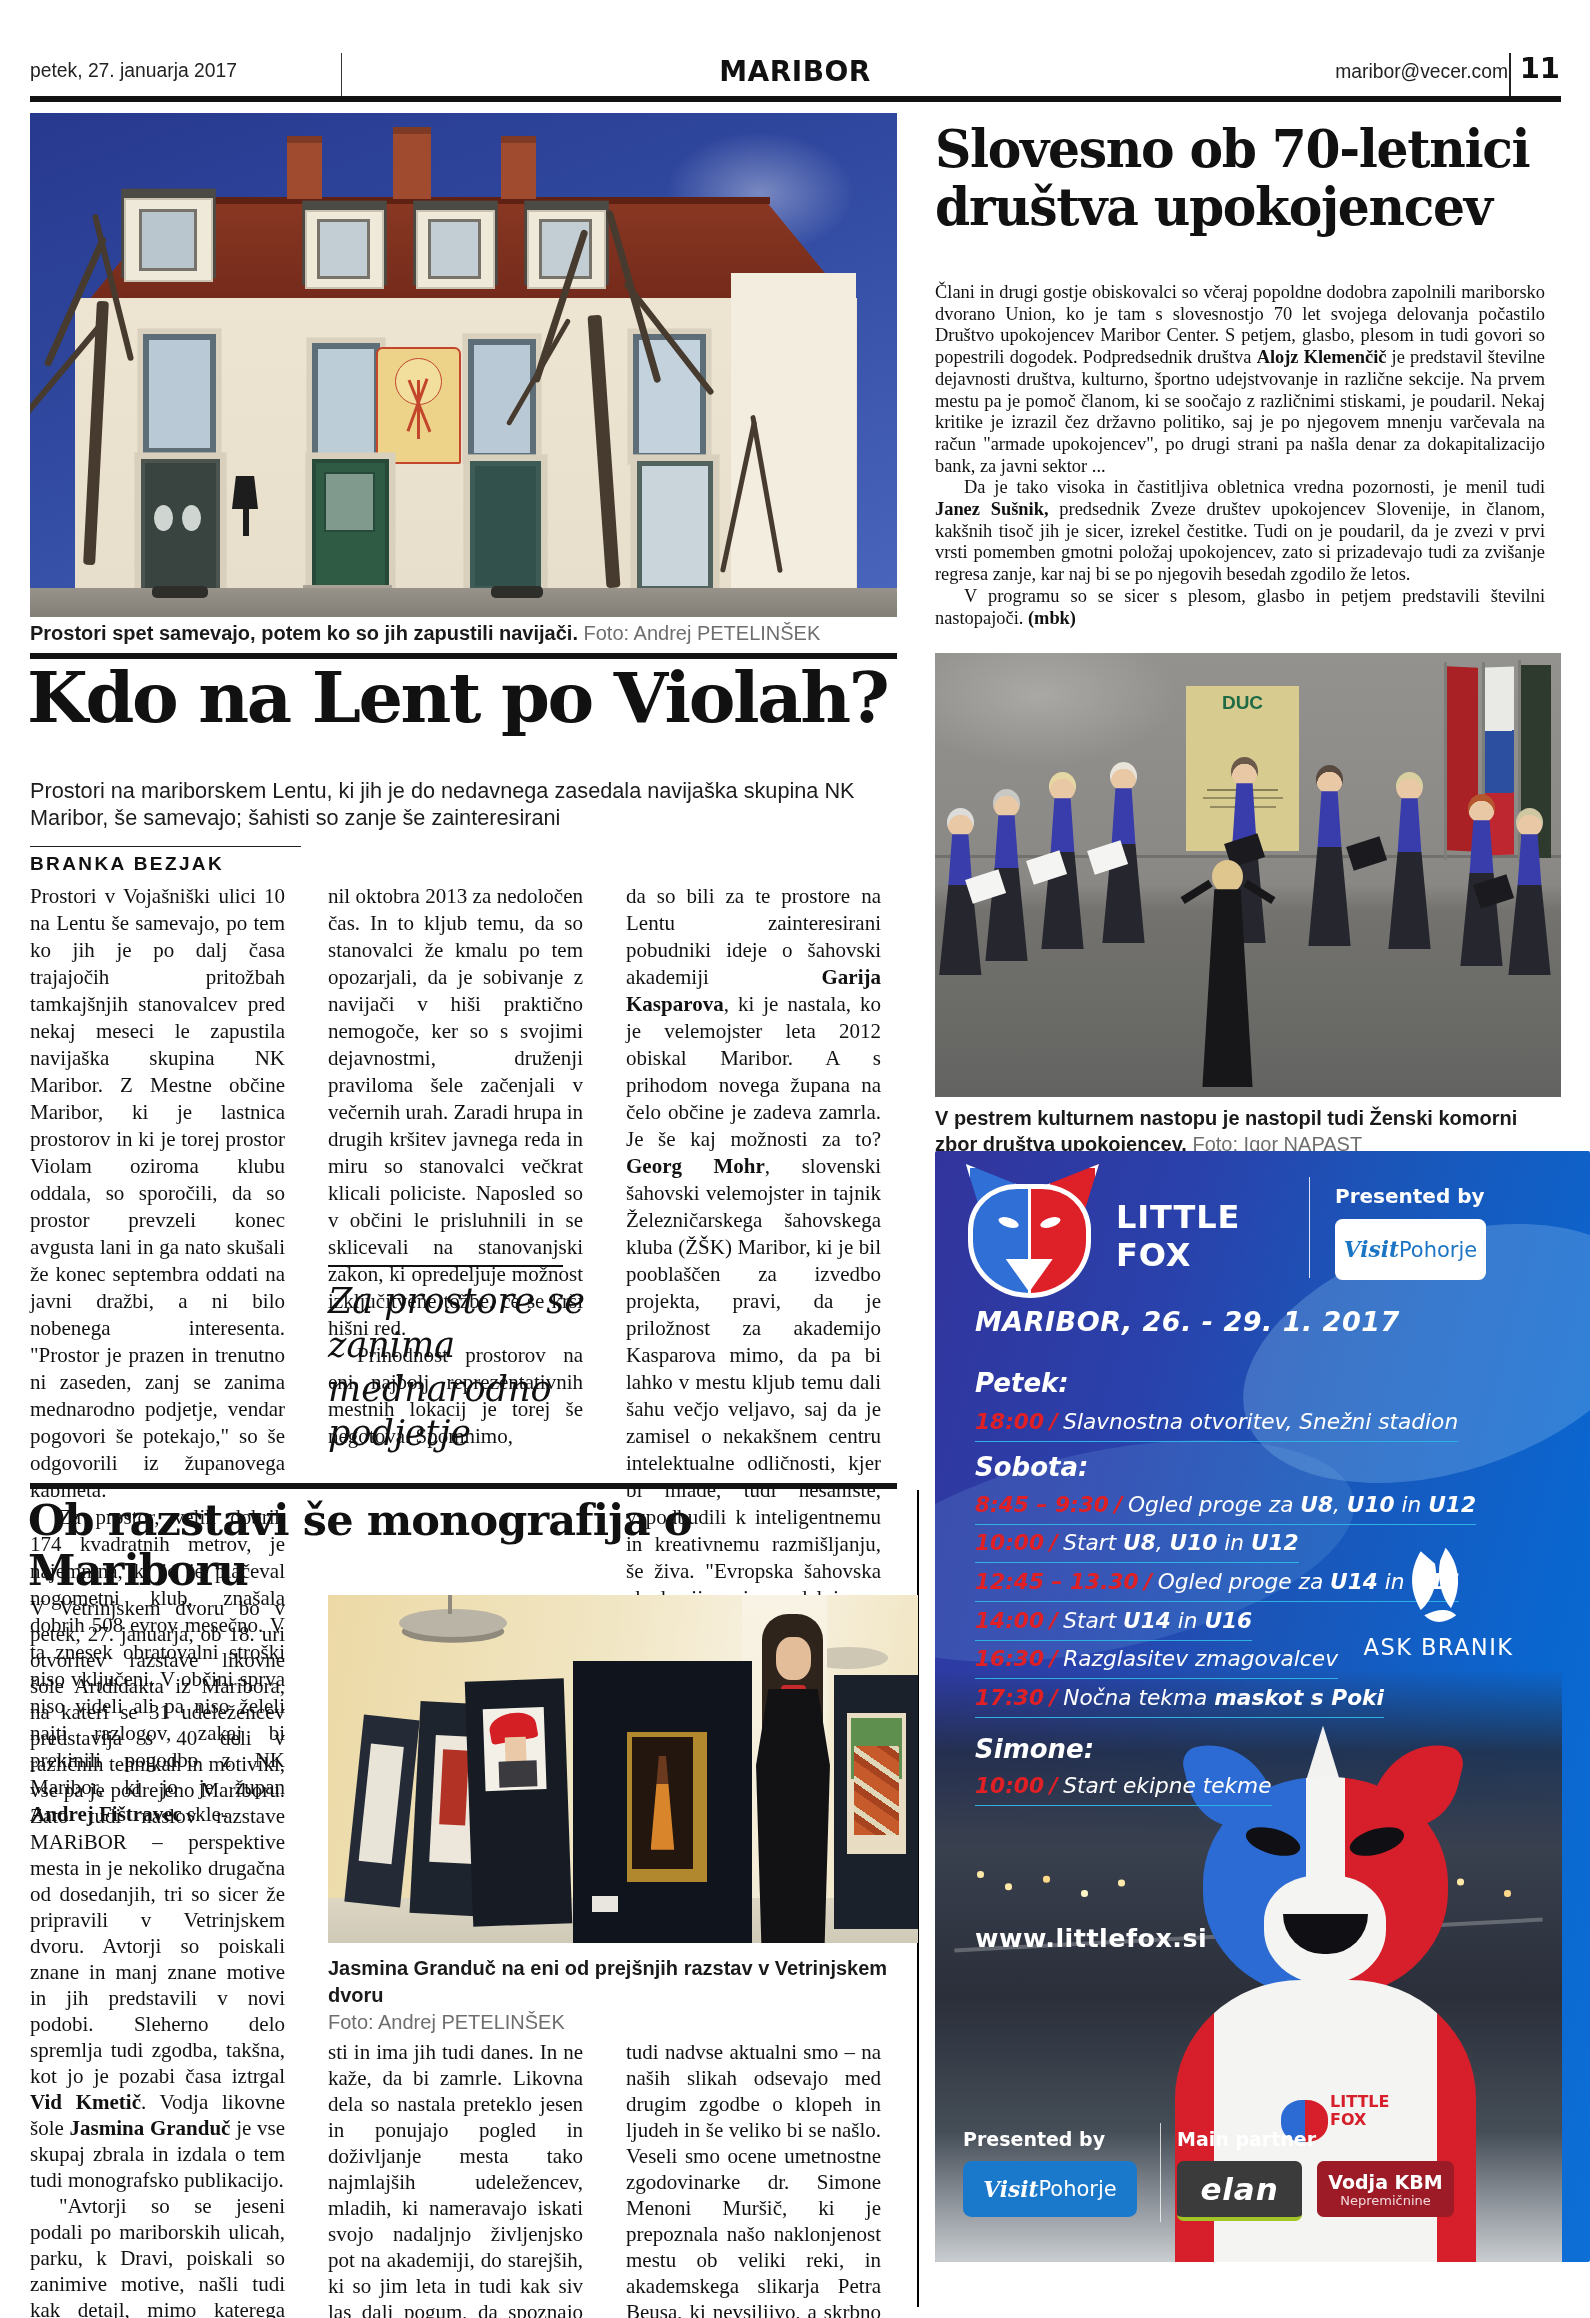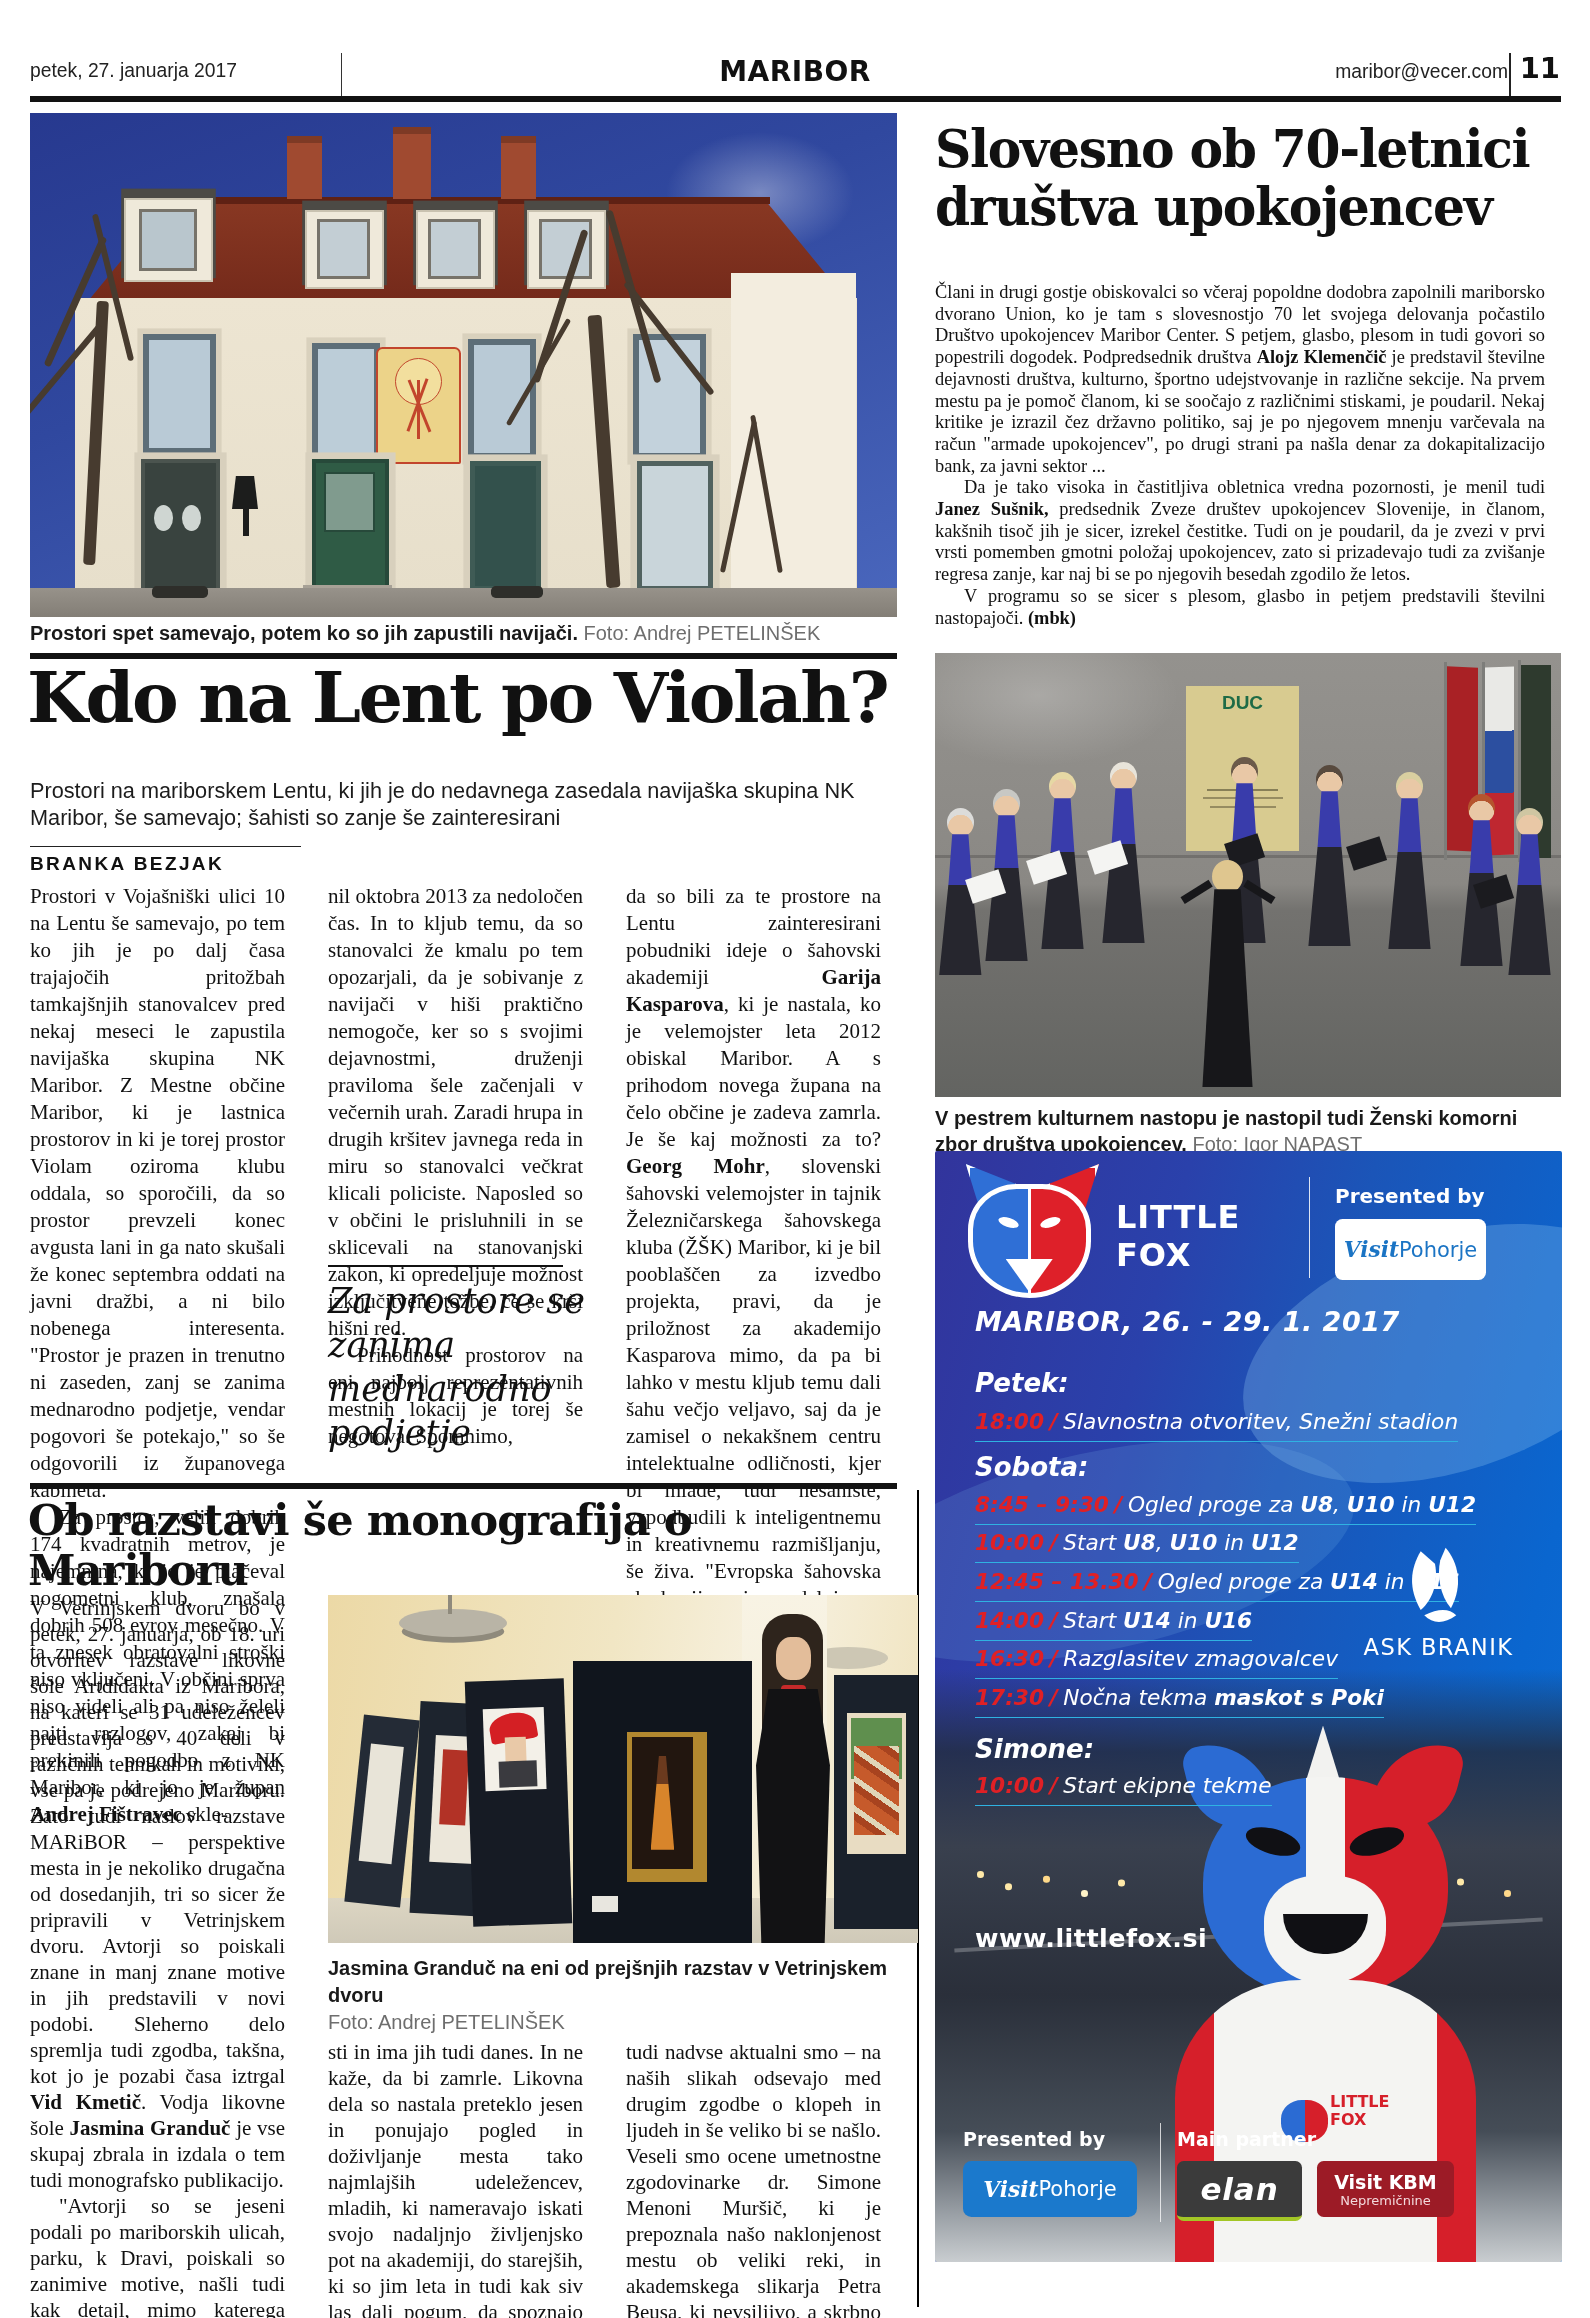--- a/index.html
+++ b/index.html
@@ -283,21 +283,21 @@
     <div class="credit">Foto: Andrej PETELINŠEK</div>
   </div>
 
   <div class="abs bodycol" style="left:328px;top:2039px;width:271px;font-size:21px;line-height:26px;">
       <p class="para"><span>sti in ima jih tudi danes. In ne kaže, da bi zamrle. Likovna dela so nastala preteklo jesen in ponujajo pogled in doživljanje mesta tako najmlajših udeležencev, mladih, ki nameravajo iskati svojo nadaljnjo življenjsko pot na akademiji, do starejših, ki so jim leta in tudi kak siv las dali pogum, da spoznajo lepote mesta, ki mu marsikdo ne pripisuje svetlobe. "Mi smo jo poiskali, oživeli smo tudi kakšno že zdavnaj pozabljeno podobo, zgodbo,</span></p>
     </div>
   <div class="abs bodycol" style="left:626px;top:2039px;width:271px;font-size:21px;line-height:26px;">
       <p class="para"><span>tudi nadvse aktualni smo – na naših slikah odsevajo med drugim zgodbe o klopeh in ljudeh in še veliko bi se našlo. Veseli smo ocene umetnostne zgodovinarke dr. Simone Menoni Muršič, ki je prepoznala našo naklonjenost mestu ob veliki reki, in akademskega slikarja Petra Beusa, ki nevsiljivo, a skrbno in s kritičnim očesom spremlja naše delo," je še povedala lastnica Artdidakte. Razstava bo na ogled do 24. februarja. </span></p>
     </div>
 
-  <div class="abs ad" style="left:935px;top:1151px;width:627px;height:1111px;">
+  <div class="abs ad" style="left:935px;top:1151px;width:627px;height:1111px;padding-left:28px;">
     <div class="abs" style="inset:0;background:linear-gradient(105deg,#32349c 0%,#2a41ab 28%,#1b55b8 48%,#0a66cf 78%,#0d6fd6 100%);"></div>
     <div class="abs" style="left:301px;top:85px;width:424px;height:235px;background:rgba(150,205,245,.28);border-radius:50%;transform:rotate(-18deg);"></div>
     <div class="abs" style="left:-94px;top:301px;width:518px;height:198px;background:rgba(120,185,235,.18);border-radius:50%;transform:rotate(-12deg);"></div>
 
     <div class="abs" style="left:28px;top:14px;width:132px;height:132px;">
       <div class="abs" style="left:2.8px;top:-0.9px;width:45px;height:52px;background:#2f6fd6;border:4.7px solid #fff;clip-path:polygon(0 0,100% 35%,35% 100%);"></div>
       <div class="abs" style="left:83px;top:-0.9px;width:45px;height:52px;background:#de2029;border:4.7px solid #fff;clip-path:polygon(100% 0,65% 100%,0 35%);"></div>
       <div class="abs" style="left:4.7px;top:19px;width:113px;height:104px;border-radius:46% 46% 58% 58%;border:5.6px solid #fff;background:linear-gradient(90deg,#2f6fd6 0 49%,#fff 49% 51%,#de2029 51% 100%);">
         <div class="abs" style="left:25.4px;top:29px;width:21px;height:9.4px;background:#fff;border-radius:50%;transform:rotate(18deg);"></div>
         <div class="abs" style="left:67px;top:29px;width:21px;height:9.4px;background:#fff;border-radius:50%;transform:rotate(-18deg);"></div>
@@ -386,19 +386,19 @@
     <div class="abs" style="left:28px;top:1010px;width:174px;height:56px;background:#1b79cc;border-radius:8.5px;display:flex;align-items:center;justify-content:center;z-index:7;">
       <span style="font-family:'DejaVu Serif',serif;font-style:italic;font-weight:bold;font-size:21.7px;color:#fff;">Visit</span>
         <span class="dsans" style="font-size:21px;color:#fff;">Pohorje</span>
     </div>
     <div class="abs" style="left:225px;top:972px;width:1.4px;height:99px;background:rgba(255,255,255,.75);z-index:7;"></div>
     <div class="abs dsans" style="left:242px;top:977px;font-size:19px;font-weight:bold;color:#fff;z-index:7;">Main partner</div>
     <div class="abs" style="left:242px;top:1010px;width:125px;height:56px;background:#3b3b3b;border-radius:6.6px;display:flex;align-items:center;justify-content:center;border-bottom:4.7px solid #a3c626;z-index:7;">
       <span class="dsans" style="font-size:31px;font-weight:bold;font-style:italic;color:#fff;letter-spacing:0.9px;">elan</span>
     </div>
     <div class="abs" style="left:382px;top:1010px;width:137px;height:56px;background:#9c1b26;border-radius:6.6px;display:flex;flex-direction:column;align-items:center;justify-content:center;z-index:7;">
-      <span class="dsans" style="font-size:19px;font-weight:bold;color:#fff;">Visit KBM</span>
+      <span class="dsans" style="font-size:19px;font-weight:bold;color:#fff;">Vodja KBM</span>
       <span class="dsans" style="font-size:13px;color:#f3d9dc;">Nepremičnine</span>
     </div>
   </div>
 
 </div>
 
 
 </body></html>

